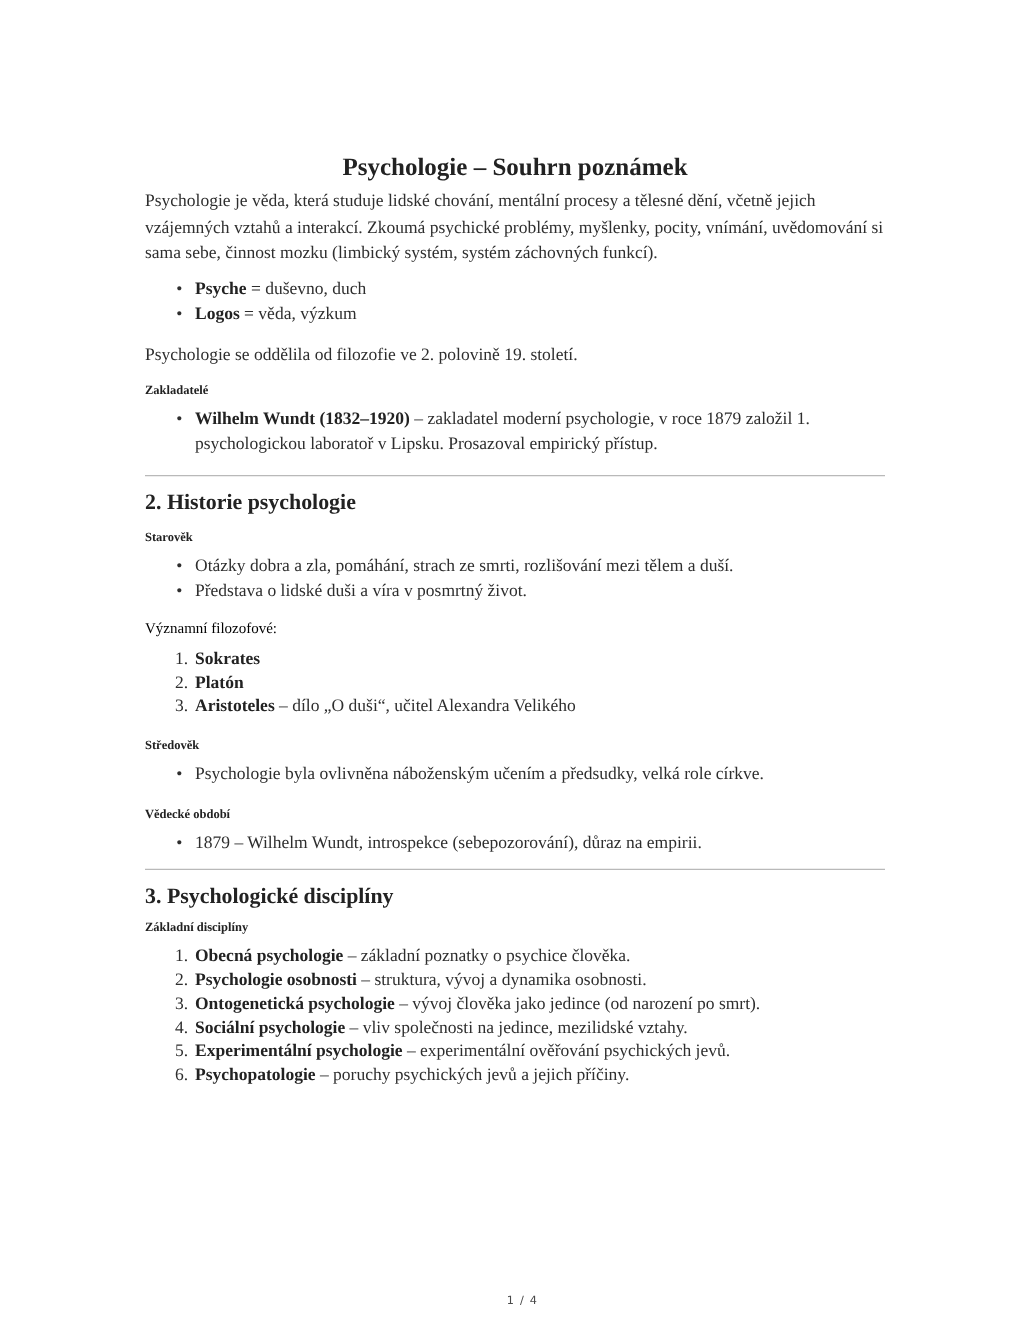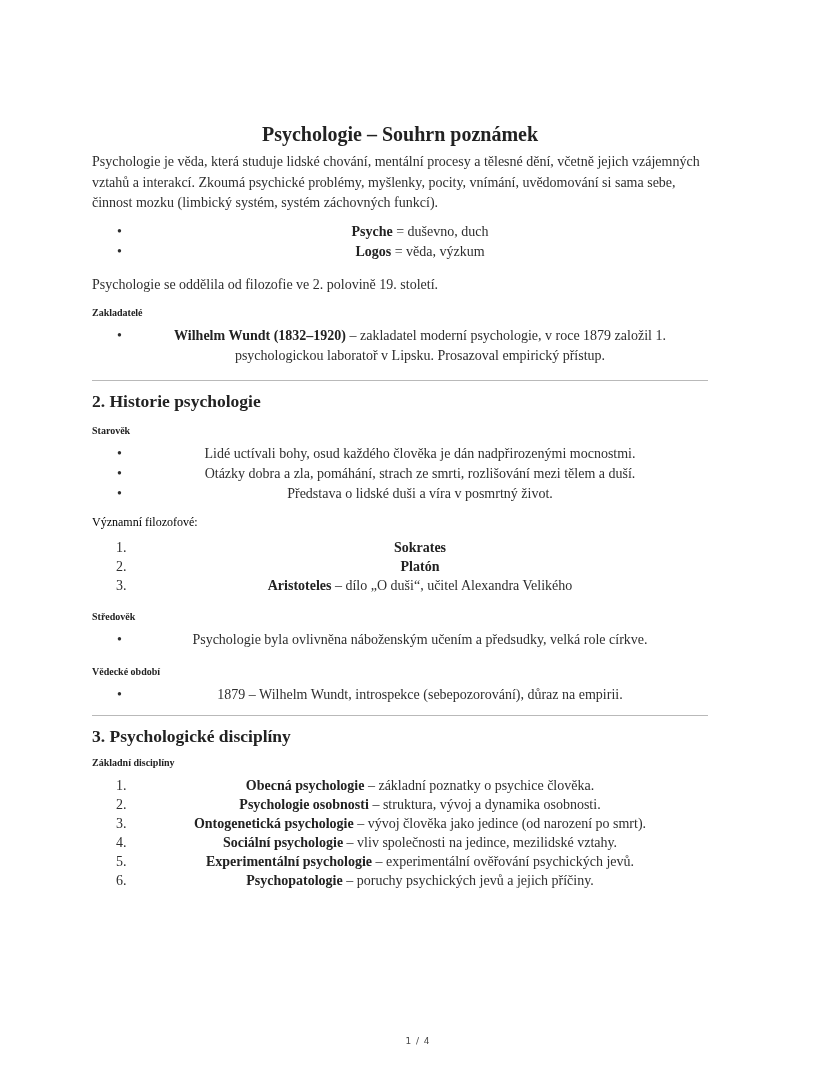--- a/index.html
+++ b/index.html
@@ -6,21 +6,21 @@
   .page {
     position: relative;
     width: 828px;
     height: 1071px;
     background: #ffffff;
     font-family: "Liberation Serif", serif;
     color: #2e2e2e;
     overflow: hidden;
   }
   .content {
-    padding: 121px 120px 0 92px;
+    padding: 121px 120px 0 116px;
   }
   .doc-title {
     font-size: 20px;
     line-height: 26px;
     font-weight: bold;
     text-align: center;
     color: #222222;
     margin: 0;
   }
   h2.sec {
@@ -55,21 +55,20 @@
     list-style: none;
     margin: 8px 0 0 0;
     padding: 0 0 0 40px;
   }
   ul.blist.tight, ol.nlist.tight { margin-top: 3px; }
   ul.blist li, ol.nlist li {
     position: relative;
     font-size: 14px;
     line-height: 20px;
     margin: 0;
-    text-align: center;
   }
   ol.nlist li { line-height: 19px; }
   .marker {
     position: absolute;
     left: -15px;
     top: 0;
   }
   .marker::before { content: "\2022"; font-size: 14px; }
   .num {
     position: absolute;
@@ -126,24 +125,20 @@
     </ul>
 
     <hr class="rule">
 
     <h2 class="sec after-rule">2. Historie psychologie</h2>
 
     <h3 class="sub">Starověk</h3>
     <ul class="blist tight">
       <li>
         <span class="marker"></span>
-        <span>Lidé uctívali bohy, osud každého člověka je dán nadpřirozenými mocnostmi.</span>
-      </li>
-      <li>
-        <span class="marker"></span>
         <span>Otázky dobra a zla, pomáhání, strach ze smrti, rozlišování mezi tělem a duší.</span>
       </li>
       <li>
         <span class="marker"></span>
         <span>Představa o lidské duši a víra v posmrtný život.</span>
       </li>
     </ul>
 
     <h4 class="minor">Významní filozofové:</h4>
     <ol class="nlist">

